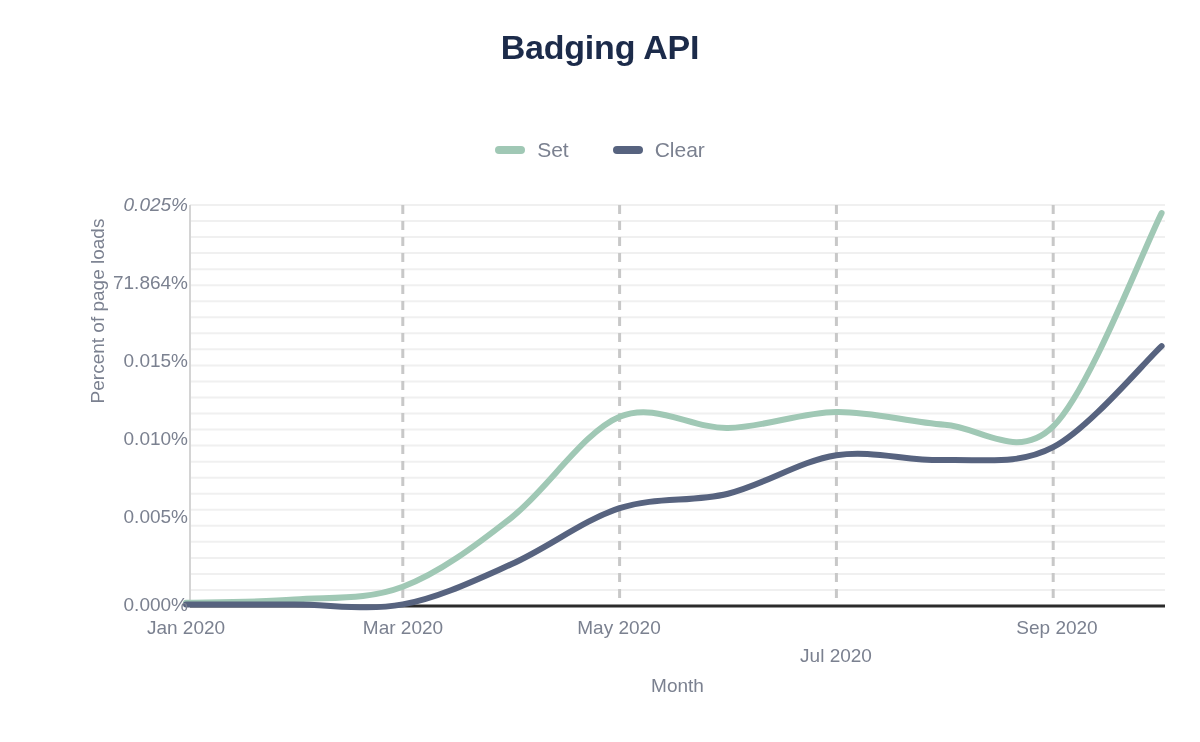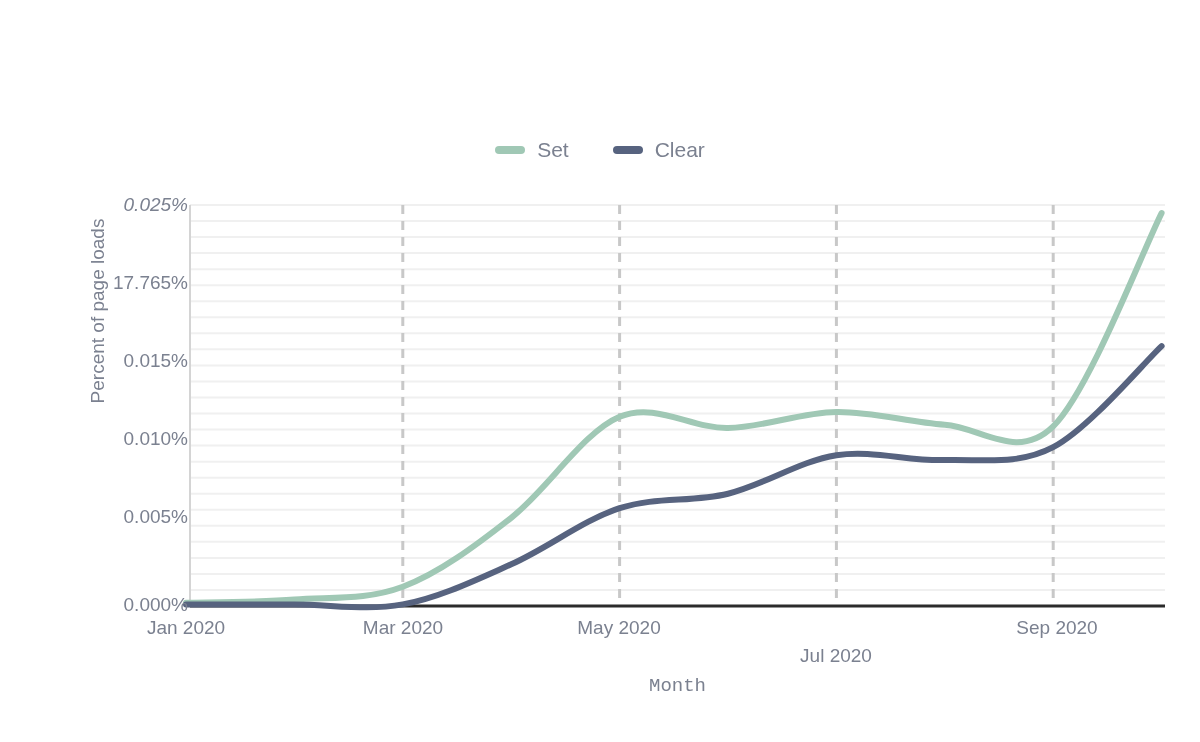--- a/index.html
+++ b/index.html
@@ -82,21 +82,20 @@
     color: #7b8190;
   }
   .x-axis-title {
     position: absolute;
     top: 675px;
     left: 190px;
     width: 975px;
     text-align: center;
     font-size: 19px;
     color: #7b8190;
-    font-family: Liberation Mono, monospace;
   }
   .tick-label {
     position: absolute;
     font-size: 19px;
     color: #7b8190;
     white-space: nowrap;
   }
   .y-tick-label {
     text-align: right;
     width: 110px;
@@ -104,20 +103,21 @@
   .x-tick-label {
     text-align: center;
     width: 160px;
   }
 </style>
 </head>
 <body>
 
 <div id="chart-root">
 
+  <div class="chart-title">Badging API</div>
 
   <div class="legend">
     <div class="legend-item">
       <span class="legend-swatch" style="background:#a0c8b5"></span>
       <span class="legend-label">Set</span>
     </div>
     <div class="legend-item">
       <span class="legend-swatch" style="background:#57637f"></span>
       <span class="legend-label">Clear</span>
     </div>
@@ -158,21 +158,21 @@
         <line x1="836.40" x2="836.40" y1="205" y2="606" stroke="#c8c8c8" stroke-width="3" stroke-dasharray="9 7"></line>
         <line x1="1053.20" x2="1053.20" y1="205" y2="606" stroke="#c8c8c8" stroke-width="3" stroke-dasharray="9 7"></line>
       </g>
     <line id="axis-baseline" x1="190" y1="606" x2="1165" y2="606" stroke="#2b2b2b" stroke-width="3"></line>
     <line id="axis-left" x1="190" y1="205" x2="190" y2="606" stroke="#d4d4d4" stroke-width="2"></line>
     <path id="line-set" fill="none" stroke="#a0c8b5" stroke-width="6" stroke-linecap="round" stroke-linejoin="round" d="M 186.00 602.79 C 204.07 602.26, 258.27 602.26, 294.40 599.58 C 330.53 596.91, 366.67 600.39, 402.80 586.75 C 438.93 573.12, 475.07 546.12, 511.20 517.78 C 547.33 489.44, 583.47 431.70, 619.60 416.73 C 655.73 401.76, 691.87 428.76, 728.00 427.96 C 764.13 427.15, 800.27 412.45, 836.40 411.92 C 872.53 411.38, 908.67 422.34, 944.80 424.75 C 980.93 427.15, 1017.07 461.64, 1053.20 426.35 C 1089.33 391.06, 1143.53 248.58, 1161.60 213.02"></path>
     <path id="line-clear" fill="none" stroke="#57637f" stroke-width="6" stroke-linecap="round" stroke-linejoin="round" d="M 186.00 604.40 C 204.07 604.40, 258.27 604.40, 294.40 604.40 C 330.53 604.40, 366.67 611.08, 402.80 604.40 C 438.93 597.71, 475.07 580.34, 511.20 564.30 C 547.33 548.26, 583.47 519.92, 619.60 508.16 C 655.73 496.39, 691.87 502.54, 728.00 493.72 C 764.13 484.90, 800.27 460.84, 836.40 455.22 C 872.53 449.61, 908.67 461.37, 944.80 460.04 C 980.93 458.70, 1017.07 466.18, 1053.20 447.20 C 1089.33 428.22, 1143.53 362.99, 1161.60 346.15"></path>
   </svg>
 
   <div class="tick-label y-tick-label" style="left:78px; top:194px;font-style:italic;">0.025%</div>
-  <div class="tick-label y-tick-label" style="left:78px; top:272px;">17.765%</div>
+  <div class="tick-label y-tick-label" style="left:78px; top:272px;">71.864%</div>
   <div class="tick-label y-tick-label" style="left:78px; top:350px;">0.015%</div>
   <div class="tick-label y-tick-label" style="left:78px; top:428px;">0.010%</div>
   <div class="tick-label y-tick-label" style="left:78px; top:506px;">0.005%</div>
   <div class="tick-label y-tick-label" style="left:78px; top:594px;">0.000%</div>
 
   <div class="tick-label x-tick-label" style="left:106px; top:617px;">Jan 2020</div>
   <div class="tick-label x-tick-label" style="left:323px; top:617px;">Mar 2020</div>
   <div class="tick-label x-tick-label" style="left:539px; top:617px;">May 2020</div>
   <div class="tick-label x-tick-label" style="left:756px; top:617px;margin-top:28px;">Jul 2020</div>
   <div class="tick-label x-tick-label" style="left:977px; top:617px;">Sep 2020</div>

